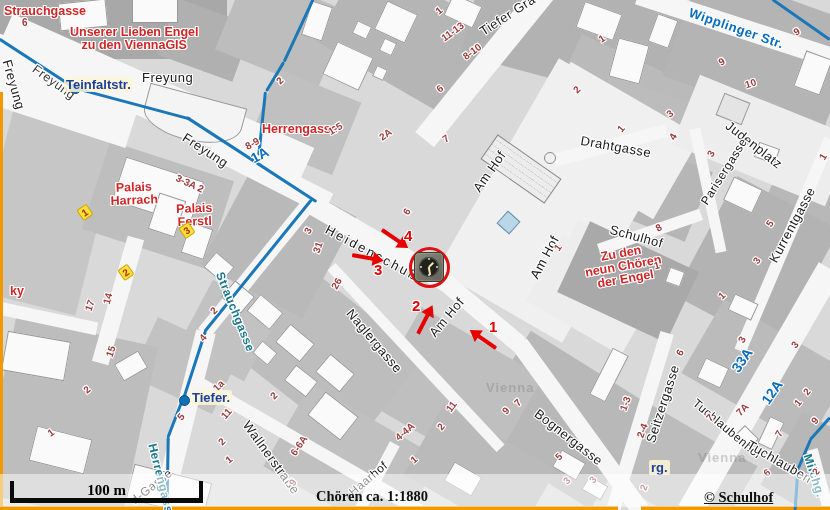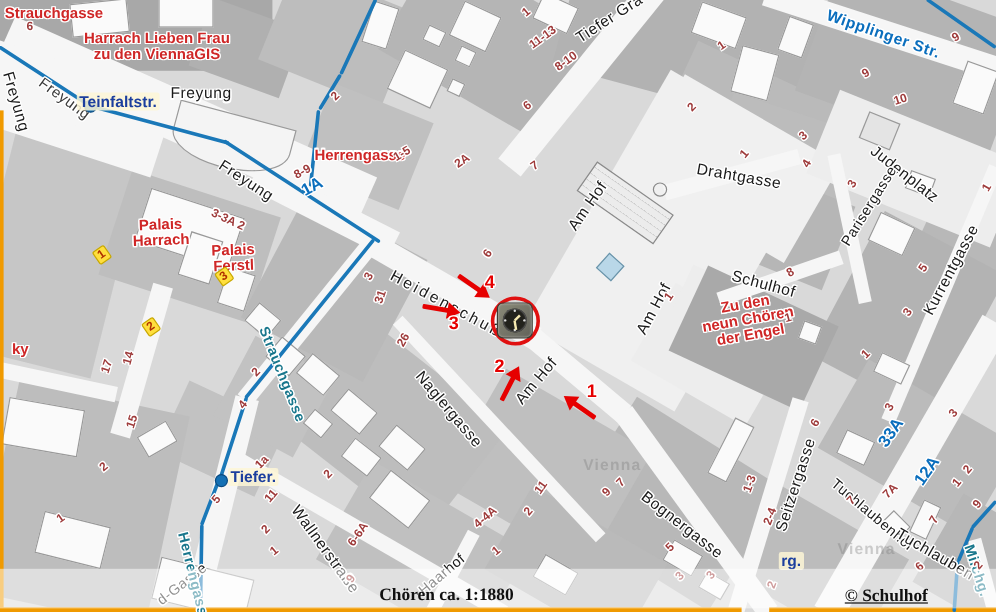--- a/index.html
+++ b/index.html
@@ -176,21 +176,21 @@
     <div class="lbl halo" style="left: 766px; top: 258px; font-size: 13px; transform: rotate(-62deg);">Kurrentgasse</div>
     <div class="lbl halo" style="left: 128px; top: 496px; font-size: 12px; transform: rotate(-38deg);">d-Gasse</div>
     <div class="lbl halo teal" style="left: 159px; top: 442px; font-size: 12px; transform: rotate(76deg);">Herrengasse</div>
     <div class="lbl halo teal" style="left: 226px; top: 270px; font-size: 12px; transform: rotate(68deg);">Strauchgasse</div>
     <div class="lbl halo teal" style="left: 814px; top: 452px; font-size: 12px; transform: rotate(72deg);">Milchg.</div>
     <div class="lbl halo blue" style="left: 692px; top: 5px; font-size: 13px; transform: rotate(19deg);">Wipplinger Str.</div>
     <div class="poi halo" style="left: 4px; top: 5px; transform: rotate(0deg);">
       <div>Strauchgasse</div>
     </div>
     <div class="poi halo" style="left: 70px; top: 26px; transform: rotate(0deg);">
-      <div>Harrach Lieben Frau</div>
+      <div>Unserer Lieben Engel</div>
       <div>zu den ViennaGIS</div>
     </div>
     <div class="poi halo" style="left: 262px; top: 123px; transform: rotate(0deg);">
       <div>Herrengasse</div>
     </div>
     <div class="poi halo" style="left: 110px; top: 182px; transform: rotate(-2deg);">
       <div>Palais</div>
       <div>Harrach</div>
     </div>
     <div class="poi halo" style="left: 176px; top: 203px; transform: rotate(-2deg);">
@@ -302,15 +302,18 @@
           <div class="tick" style="left: 1px; top: 9px;"></div>
           <div class="hand" style="width: 2px; height: 6px; transform: translate(-50%, -100%) rotate(45deg);"></div>
           <div class="hand" style="width: 1.5px; height: 8px; transform: translate(-50%, -100%) rotate(170deg);"></div>
         </div>
       </div>
     </div>
   </div>
 
 <div style="position:absolute;left:0;top:0;width:830px;height:510px;pointer-events:none;">
   <div class="footer-band" style="pointer-events:none;"></div>
+  <div class="scalebar">
+    <span>100 m</span>
+  </div>
   <div class="ftxt" style="left:316px;top:488px;">Chören ca. 1:1880</div>
   <div class="ftxt" style="left:704px;top:489px;text-decoration:underline;pointer-events:auto;">© Schulhof</div>
 </div>
 
 </body></html>

